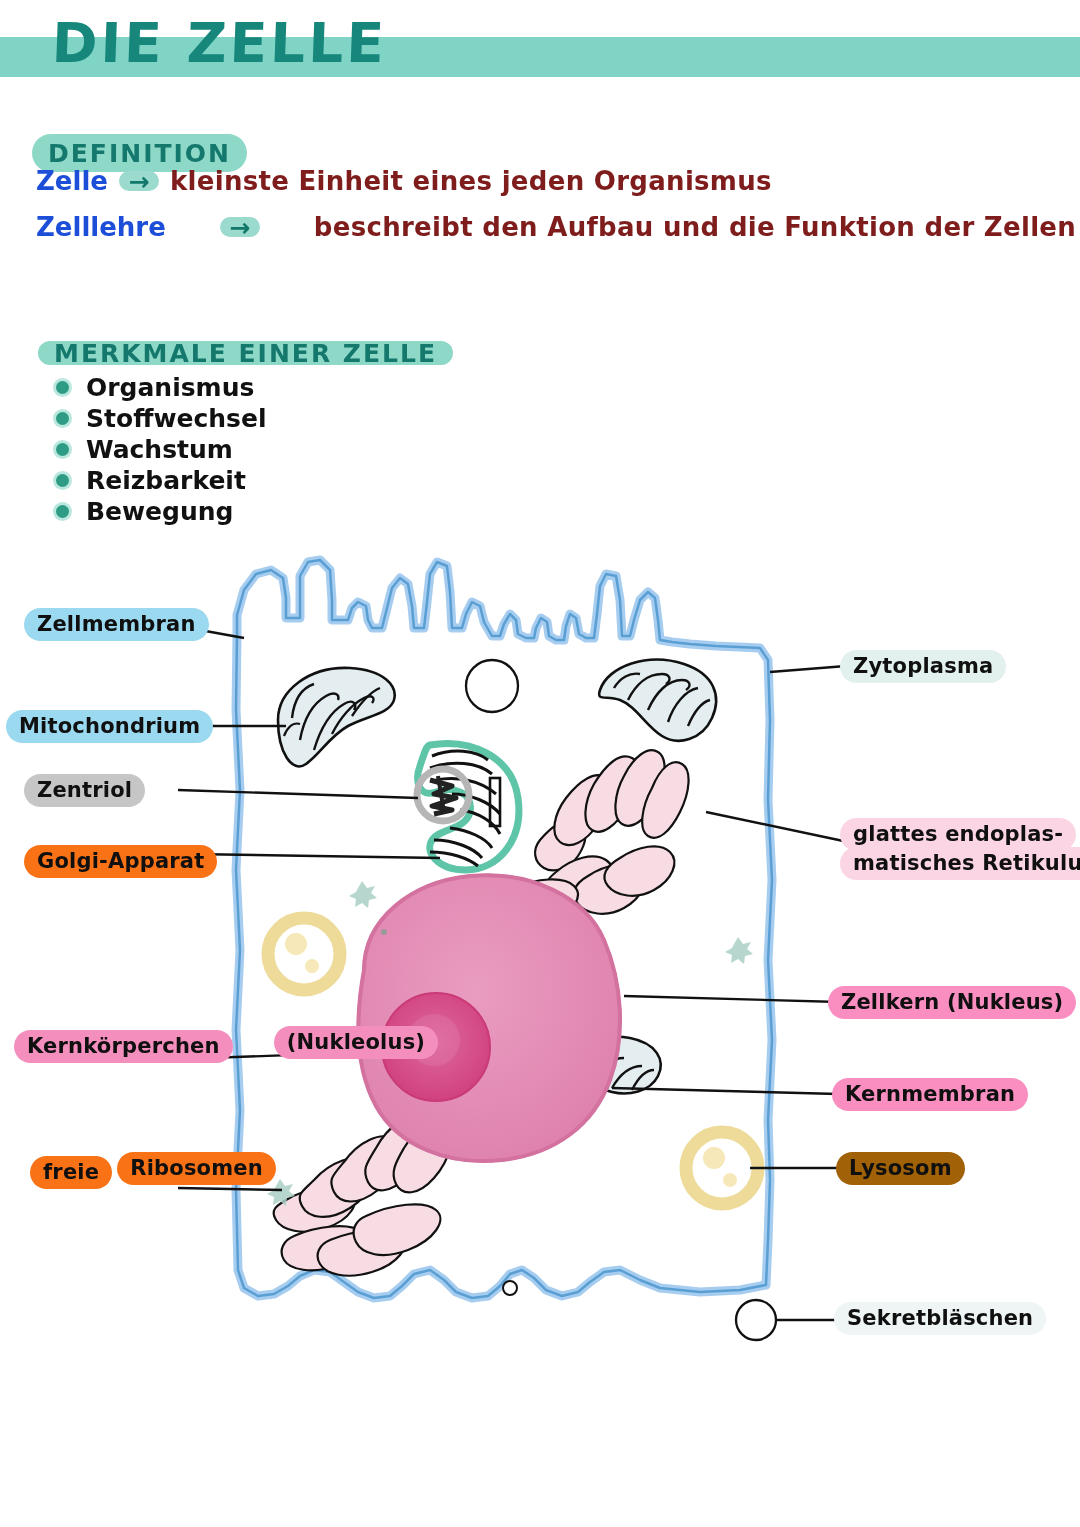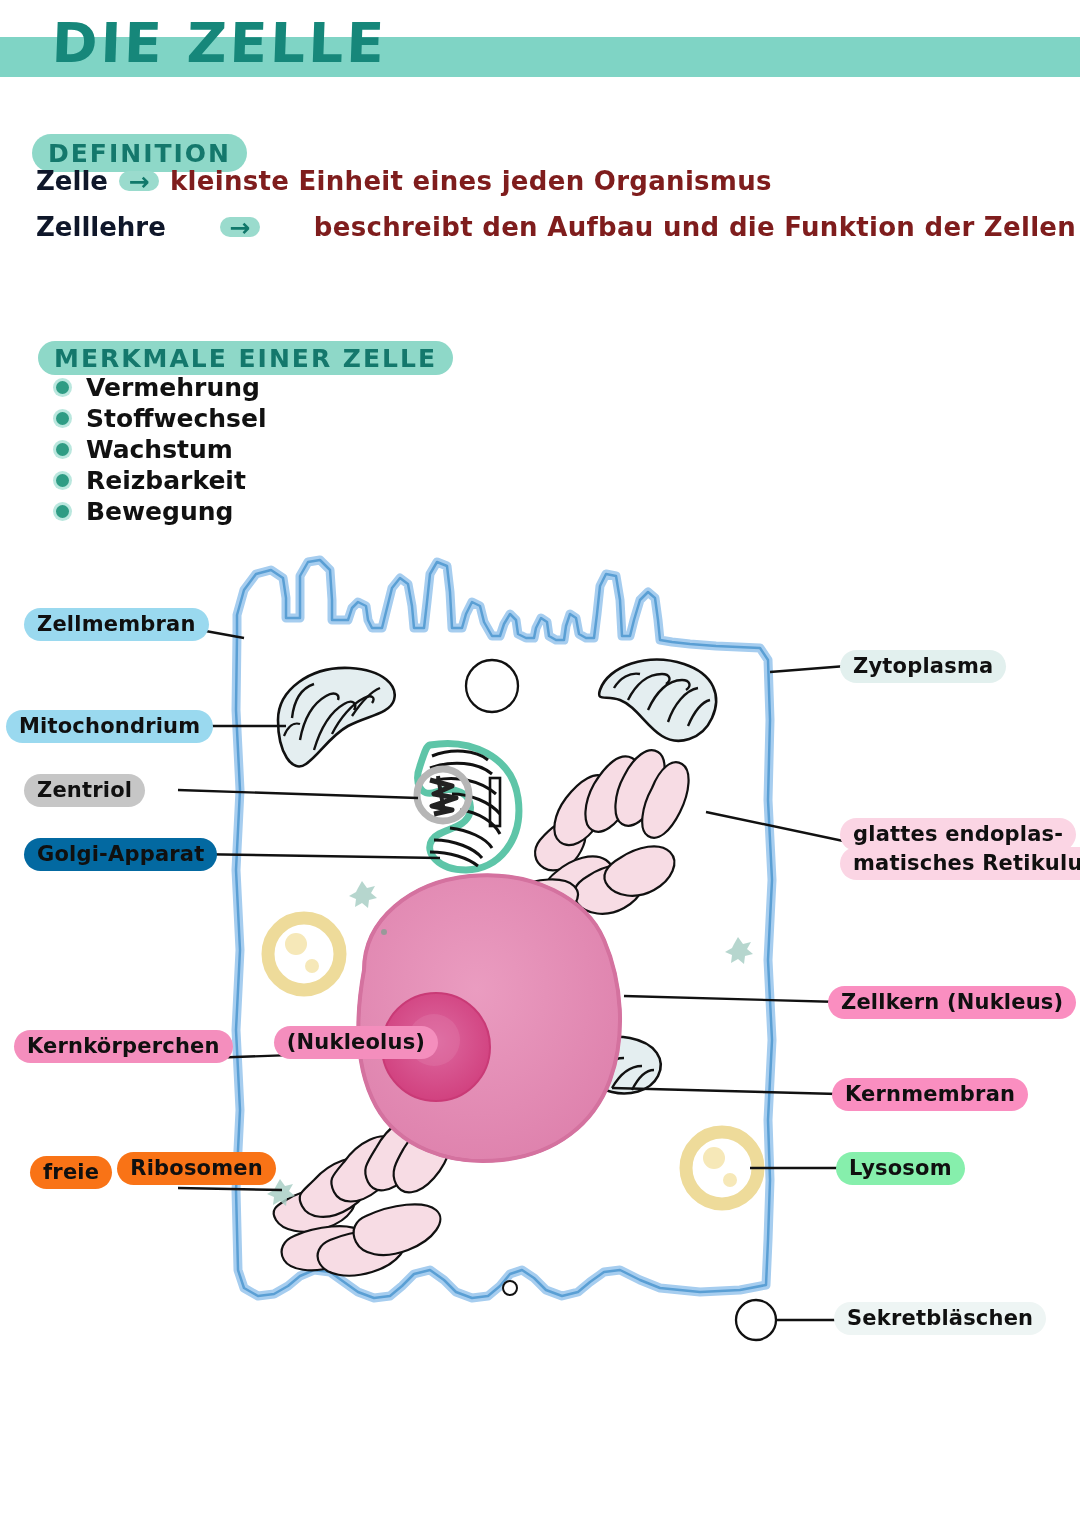--- a/index.html
+++ b/index.html
@@ -49,34 +49,34 @@
     letter-spacing: 2px;
     display: flex;
     align-items: center;
     justify-content: center;
     font-size: 25px;
     white-space: nowrap;
     padding: 0 16px;
     margin-top: 28px;
   }
   #pill-definition { left: 32px; top: 106px; height: 38px; }
-  #pill-merkmale   { left: 38px; top: 313px; height: 34px; }
+  #pill-merkmale   { left: 38px; top: 313px; height: 24px; }
 
   
   .def-row {
     position: absolute;
     display: flex;
     align-items: center;
     white-space: nowrap;
   }
   #def-row-0 { left: 36px; top: 166px; }
   #def-row-1 { left: 36px; top: 212px; gap: 43px; }
 
   .def-term {
-    color: #0f172a;
+    color: #1d4ed8;
     font-size: 26px;
     font-weight: 700;
     font-family: "DejaVu Sans", sans-serif;
   }
   .def-arrow {
     position: relative;
     margin: 0 8px;
     width: 46px;
     height: 26px;
     display: inline-flex;
@@ -143,26 +143,26 @@
     padding: 3px 13px;
     font-size: 21px;
     font-weight: 600;
     color: #101010;
     white-space: nowrap;
     line-height: 27px;
     letter-spacing: 0.2px;
   }
   .c-blue   { background: #9ad9ef; }
   .c-grey   { background: #c6c6c6; }
-  .c-green  { background: #0369a1; }
+  .c-green  { background: #f97316; margin-top: 7px; }
   .c-mint   { background: #e2f0ee; }
   .c-pinkpale { background: #fbd5e4; }
   .c-pink   { background: #f48ebd; }
   .c-pinkhot{ background: #fa8ec0; }
-  .c-yellow { background: #86efac; }
+  .c-yellow { background: #a16207; }
   .c-aqua   { background: #f97316; }
   .c-white  { background: #eef5f4; }
 </style>
 </head>
 <body>
 
 <div id="title-band"></div>
 <div id="page-title">DIE ZELLE</div>
 
 <div id="pill-definition" class="section-pill">DEFINITION</div>
@@ -181,21 +181,21 @@
     <span>→</span>
   </span>
   <span class="def-text">beschreibt den Aufbau und die Funktion der Zellen</span>
 </div>
 
 <div id="pill-merkmale" class="section-pill">MERKMALE EINER ZELLE</div>
 
 <div id="merkmale-list">
   <div class="merkmal-item">
     <span class="merkmal-bullet"></span>
-    <span class="merkmal-label">Vermehrung</span>
+    <span class="merkmal-label">Organismus</span>
   </div>
   <div class="merkmal-item">
     <span class="merkmal-bullet"></span>
     <span class="merkmal-label">Stoffwechsel</span>
   </div>
   <div class="merkmal-item">
     <span class="merkmal-bullet"></span>
     <span class="merkmal-label">Wachstum</span>
   </div>
   <div class="merkmal-item">

